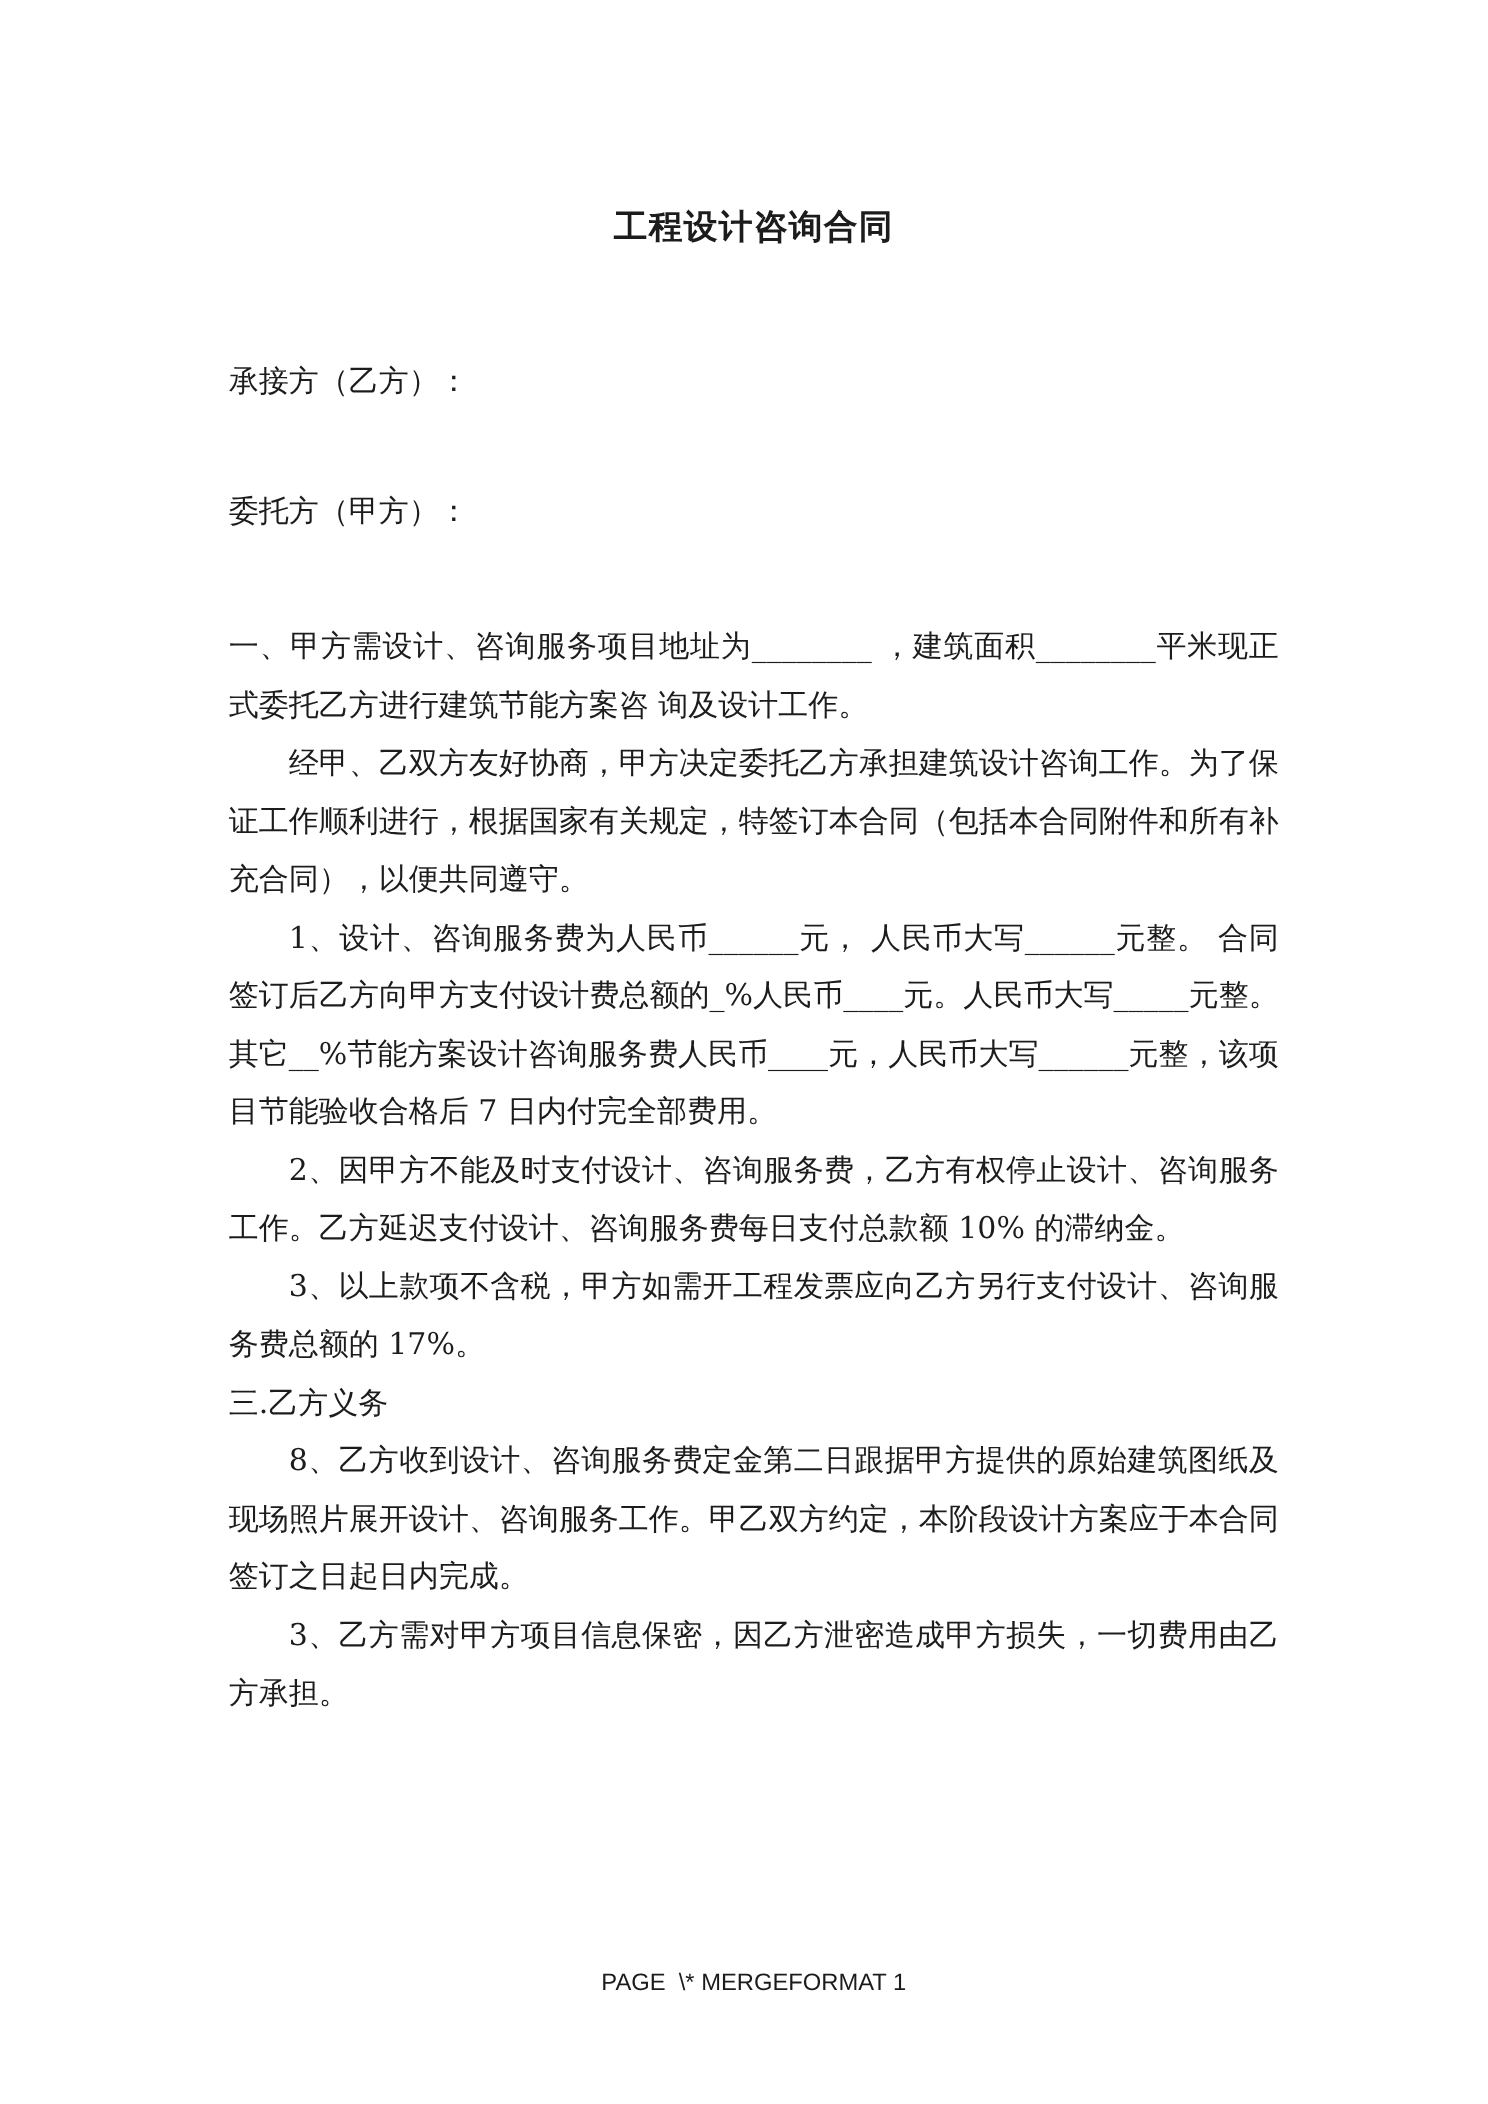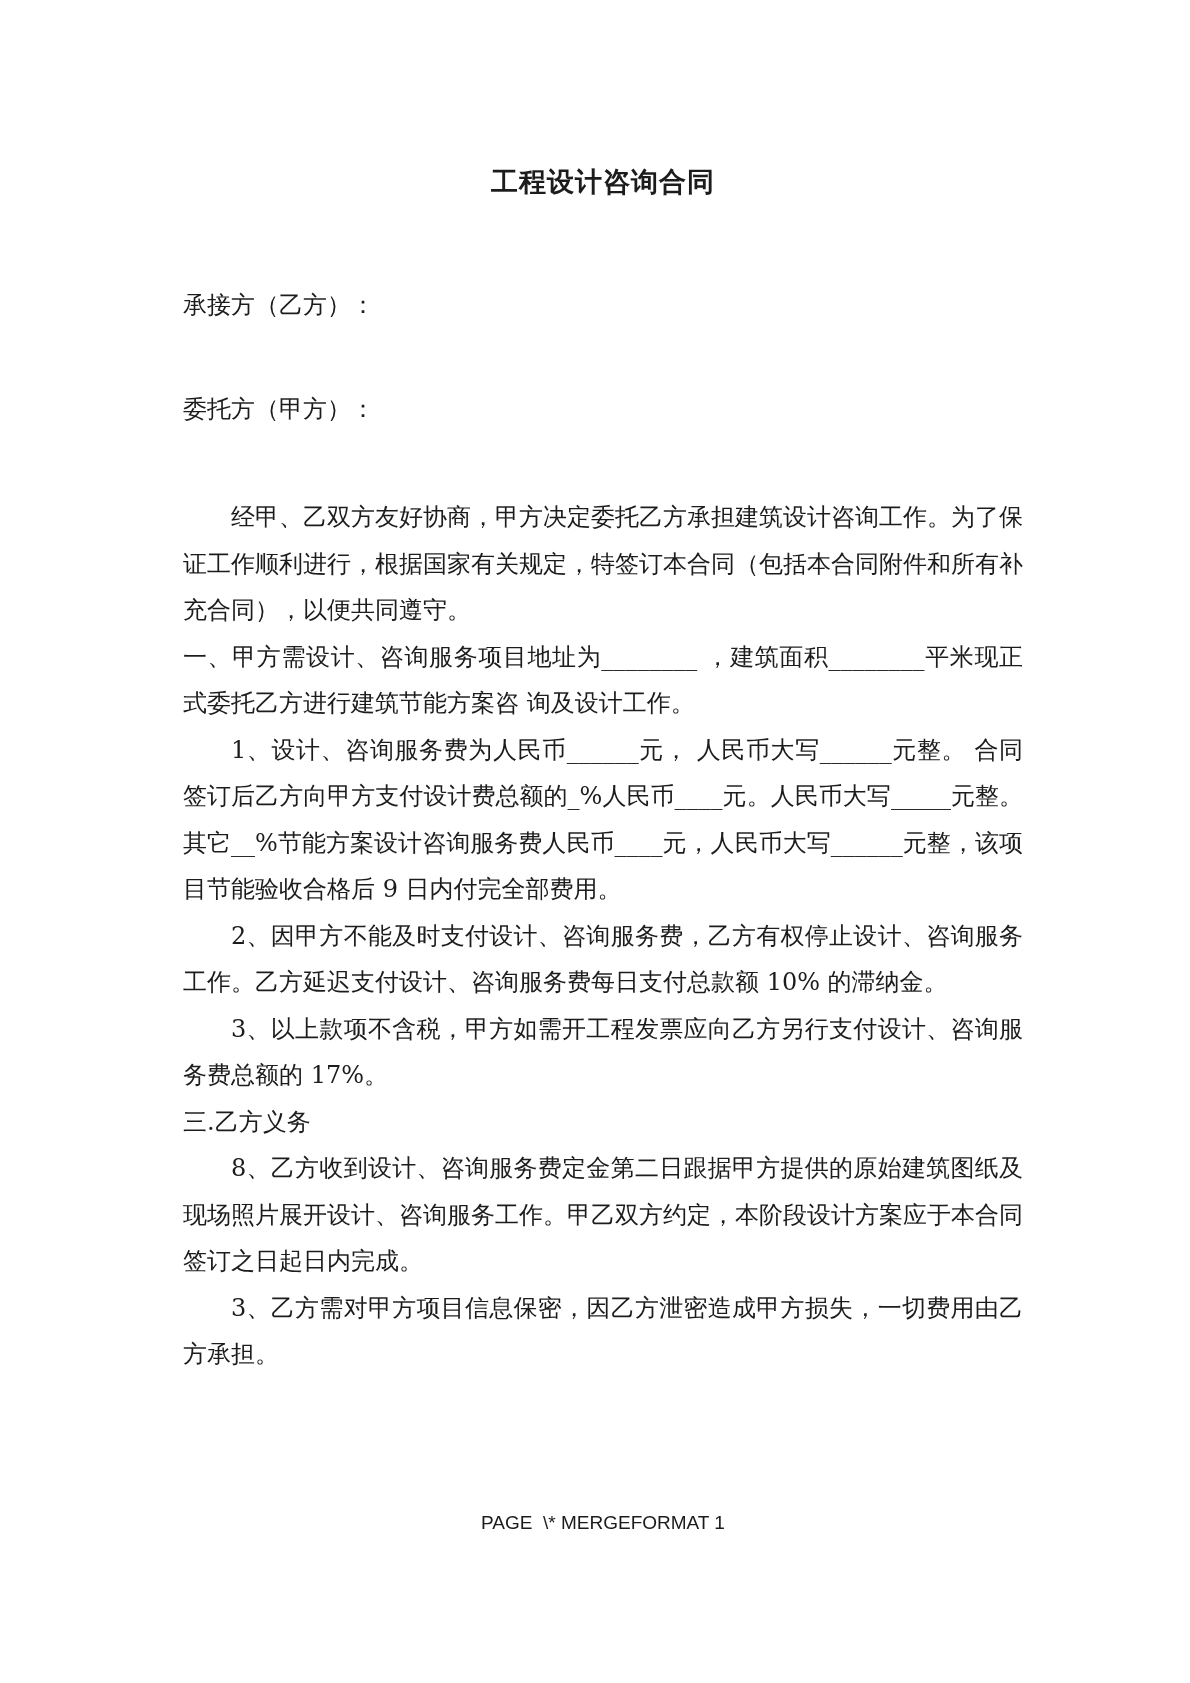--- a/index.html
+++ b/index.html
@@ -42,46 +42,46 @@
     line-height: 46.5px;
     margin: 0;
     text-align: justify;
     text-align-last: left;
   }
   p.indent { text-indent: 2em; }
   .page-footer {
     position: absolute;
     left: 183px;
     width: 840px;
-    top: 1512px;
+    top: 1576px;
     text-align: center;
     font-family: "Liberation Sans", "DejaVu Sans", sans-serif;
     font-size: 19px;
     color: #1b1b1b;
     white-space: pre;
   }
 </style>
 </head>
 <body>
 
 <div class="page">
   <div class="content">
 
     <h1 class="doc-title">工程设计咨询合同</h1>
 
     <p class="party-line party-b">承接方（乙方）：</p>
 
     <p class="party-line party-a">委托方（甲方）：</p>
 
+    <p class="body-para">一、甲方需设计、咨询服务项目地址为________ ，建筑面积________平米现正式委托乙方进行建筑节能方案咨 询及设计工作。</p>
+
     <p class="body-para indent">经甲、乙双方友好协商，甲方决定委托乙方承担建筑设计咨询工作。为了保证工作顺利进行，根据国家有关规定，特签订本合同（包括本合同附件和所有补充合同），以便共同遵守。</p>
 
-    <p class="body-para">一、甲方需设计、咨询服务项目地址为________ ，建筑面积________平米现正式委托乙方进行建筑节能方案咨 询及设计工作。</p>
 
-
-    <p class="body-para indent">1、设计、咨询服务费为人民币______元， 人民币大写______元整。 合同签订后乙方向甲方支付设计费总额的_%人民币____元。人民币大写_____元整。其它__%节能方案设计咨询服务费人民币____元，人民币大写______元整，该项目节能验收合格后 9 日内付完全部费用。</p>
+    <p class="body-para indent">1、设计、咨询服务费为人民币______元， 人民币大写______元整。 合同签订后乙方向甲方支付设计费总额的_%人民币____元。人民币大写_____元整。其它__%节能方案设计咨询服务费人民币____元，人民币大写______元整，该项目节能验收合格后 7 日内付完全部费用。</p>
 
     <p class="body-para indent">2、因甲方不能及时支付设计、咨询服务费，乙方有权停止设计、咨询服务工作。乙方延迟支付设计、咨询服务费每日支付总款额 10% 的滞纳金。</p>
 
     <p class="body-para indent">3、以上款项不含税，甲方如需开工程发票应向乙方另行支付设计、咨询服务费总额的 17%。</p>
 
     <p class="body-para">三.乙方义务</p>
 
     <p class="body-para indent">8、乙方收到设计、咨询服务费定金第二日跟据甲方提供的原始建筑图纸及现场照片展开设计、咨询服务工作。甲乙双方约定，本阶段设计方案应于本合同签订之日起日内完成。</p>
 
 

